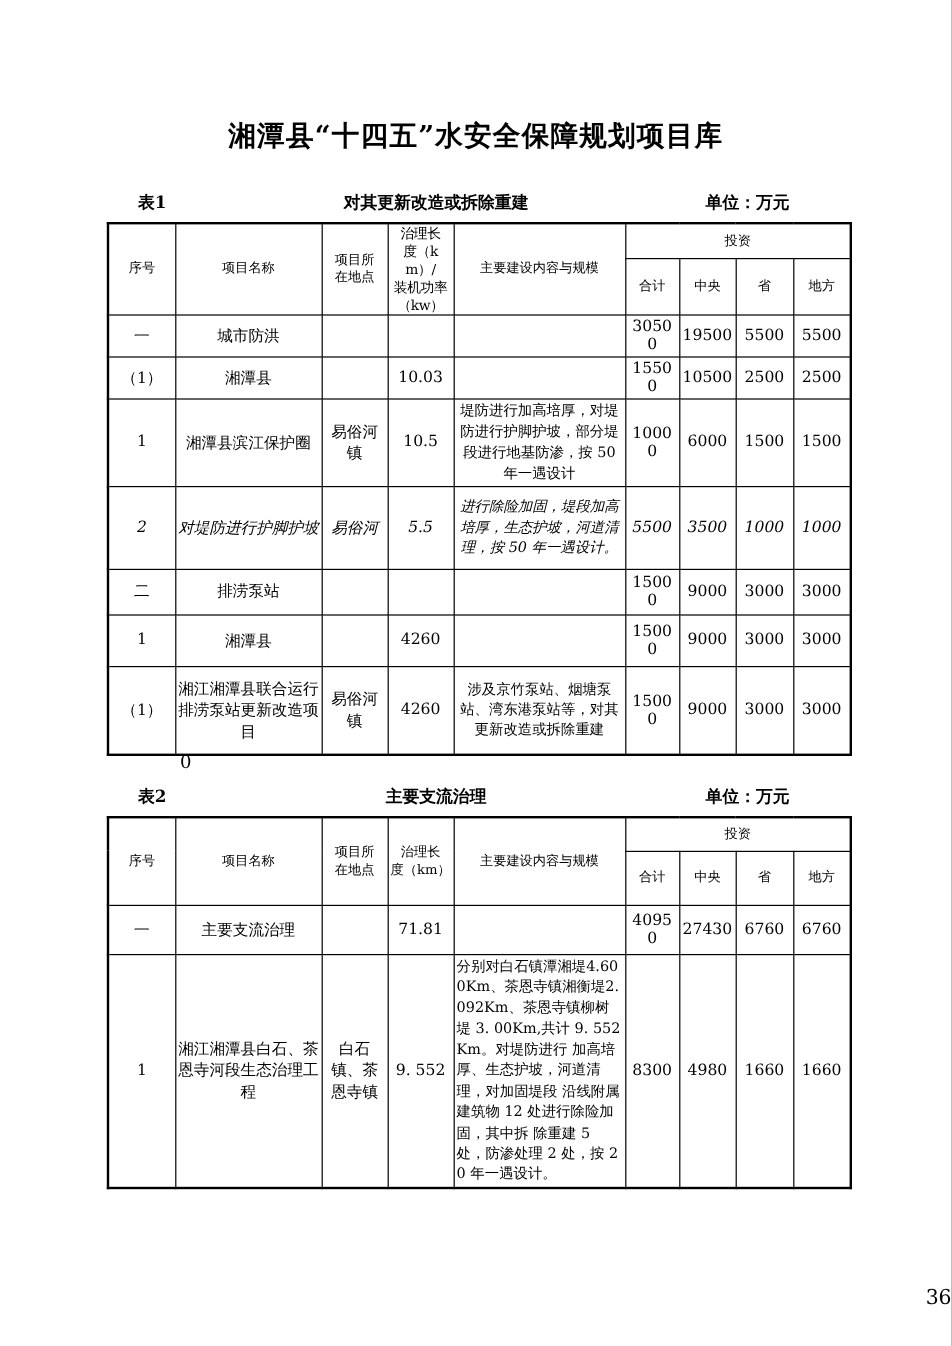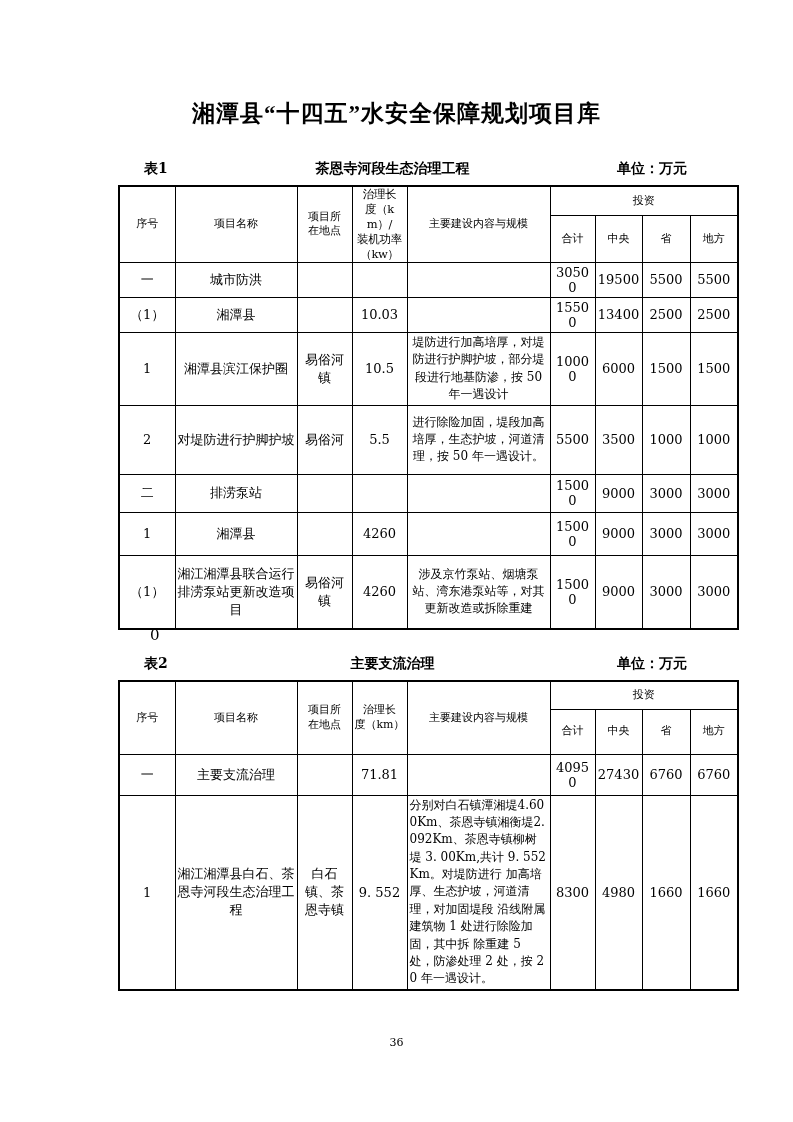--- a/index.html
+++ b/index.html
@@ -9,23 +9,22 @@
     margin:0 auto;
     background:#ffffff;
     color:#000;
     font-family:"DejaVu Serif","Liberation Serif",serif;
     overflow:hidden;
   }
   .doc-title{
     position:absolute;top:98px;left:0;width:100%;
     text-align:center;font-size:23px;font-weight:bold;
     letter-spacing:1px;
-    font-family:Liberation Serif, serif;
-  }
-  .tbl-block{position:absolute;left:89px;width:619px;margin-left:29px;}
+  }
+  .tbl-block{position:absolute;left:89px;width:619px;}
   #block-t1{top:155px;}
   #block-t2{top:650px;}
   .tcap{
     display:flex;justify-content:space-between;align-items:flex-end;
     height:30px;box-sizing:border-box;
     padding:0 50px 7px 26px;
     font-size:14px;font-weight:bold;
   }
   table{
     border-collapse:collapse;table-layout:fixed;
@@ -47,47 +46,47 @@
   thead tr:first-child{height:28px;}
   thead tr:last-child{height:45px;}
   td.c4{font-size:12px;line-height:1.45;}
   #t1 td.c4{text-align:center;}
   #t2 td.c4{text-align:left;}
   td.bold{font-weight:normal;}
   
   #t1 tbody tr:nth-child(1) td{height:32px;}
   #t1 tbody tr:nth-child(2) td{height:32px;}
   #t1 tbody tr:nth-child(3) td{height:70px;}
-  #t1 tbody tr:nth-child(4) td{height:66px;}
+  #t1 tbody tr:nth-child(4) td{height:66px;font-style:italic;}
   #t1 tbody tr:nth-child(5) td{height:35px;}
   #t1 tbody tr:nth-child(6) td{height:40px;}
   #t1 tbody tr:nth-child(7) td{height:70px;}
   
   #t2 tbody tr:nth-child(1) td{height:38px;}
   #t2 tbody tr:nth-child(2) td{height:178px;}
   .stray-zero{
     position:absolute;left:150px;top:626px;
     font-size:15px;
   }
   .page-number{
-    position:absolute;top:1036px;left:0;width:100%;
-    text-align:center;font-size:11px;
+    position:absolute;top:1072px;left:0;width:100%;
+    text-align:right;font-size:17px;
   }
 </style>
 </head>
 <body>
 
 <div class="page">
 
   <div class="doc-title">湘潭县“十四五”水安全保障规划项目库</div>
 
   <div class="tbl-block" id="block-t1">
     <div class="tcap">
       <span>表1</span>
-      <span>茶恩寺河段生态治理工程</span>
+      <span>对其更新改造或拆除重建</span>
       <span>单位：万元</span>
     </div>
     <table id="t1">
       <colgroup>
         <col style="width:56px">
           <col style="width:122px">
           <col style="width:55px">
         <col style="width:55px">
           <col style="width:143px">
           <col style="width:45px">
@@ -127,21 +126,21 @@
             <td class="c7 bold">5500</td>
             <td class="c8 bold">5500</td>
           </tr>
           <tr>
             <td class="c0">（1）</td>
             <td class="c1">湘潭县</td>
             <td class="c2"></td>
             <td class="c3">10.03</td>
             <td class="c4"></td>
             <td class="c5">15500</td>
-            <td class="c6">13400</td>
+            <td class="c6">10500</td>
             <td class="c7">2500</td>
             <td class="c8">2500</td>
           </tr>
           <tr>
             <td class="c0">1</td>
             <td class="c1">湘潭县滨江保护圈</td>
             <td class="c2">易俗河镇</td>
             <td class="c3">10.5</td>
             <td class="c4">堤防进行加高培厚，对堤防进行护脚护坡，部分堤段进行地基防渗，按 50 年一遇设计</td>
             <td class="c5">10000</td>
@@ -245,21 +244,21 @@
             <td class="c5 bold">40950</td>
             <td class="c6 bold">27430</td>
             <td class="c7 bold">6760</td>
             <td class="c8 bold">6760</td>
           </tr>
           <tr>
             <td class="c0">1</td>
             <td class="c1">湘江湘潭县白石、茶恩寺河段生态治理工程</td>
             <td class="c2">白石 镇、茶 恩寺镇</td>
             <td class="c3">9. 552</td>
-            <td class="c4">分别对白石镇潭湘堤4.600Km、茶恩寺镇湘衡堤2. 092Km、茶恩寺镇柳树堤 3. 00Km,共计 9. 552Km。对堤防进行 加高培厚、生态护坡，河道清理，对加固堤段 沿线附属建筑物 1 处进行除险加固，其中拆 除重建 5 处，防渗处理 2 处，按 20 年一遇设计。</td>
+            <td class="c4">分别对白石镇潭湘堤4.600Km、茶恩寺镇湘衡堤2. 092Km、茶恩寺镇柳树堤 3. 00Km,共计 9. 552Km。对堤防进行 加高培厚、生态护坡，河道清理，对加固堤段 沿线附属建筑物 12 处进行除险加固，其中拆 除重建 5 处，防渗处理 2 处，按 20 年一遇设计。</td>
             <td class="c5">8300</td>
             <td class="c6">4980</td>
             <td class="c7">1660</td>
             <td class="c8">1660</td>
           </tr>
         </tbody>
     </table>
   </div>
 
   <div class="page-number">36</div>

